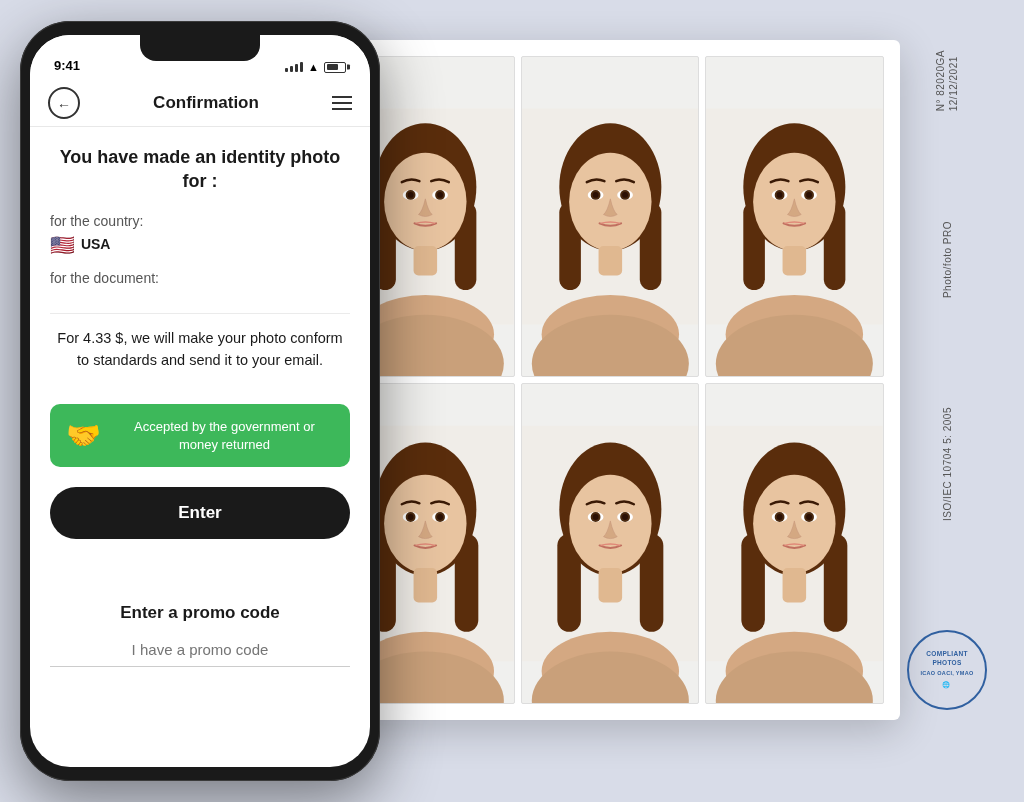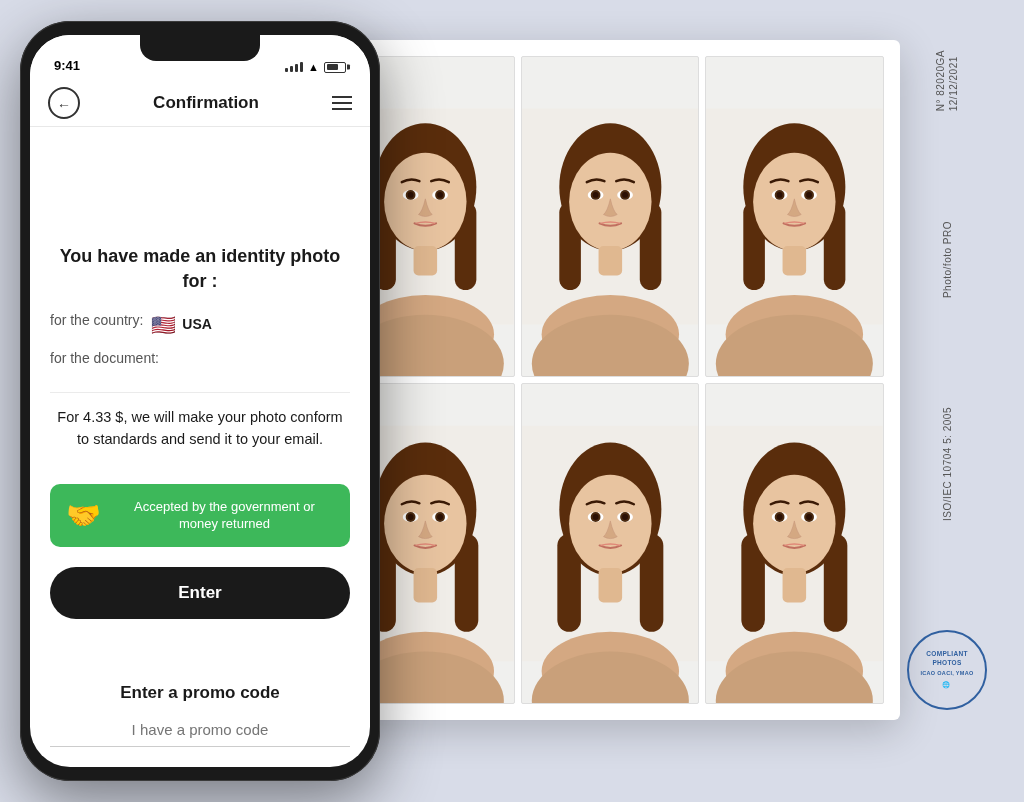--- a/index.html
+++ b/index.html
@@ -130,37 +130,36 @@
     }
 
     
     .phone-content {
       flex: 1;
       overflow-y: auto;
       padding: 18px 20px 20px;
       display: flex;
       flex-direction: column;
       gap: 0;
-      justify-content: flex-end;
     }
 
     .headline {
       text-align: center;
       font-size: 18px;
       font-weight: 700;
       color: #1a1a1a;
       margin-bottom: 18px;
       line-height: 1.35;
     }
 
     .info-row {
       display: flex;
       align-items: flex-start;
       margin-bottom: 10px;
-      gap: 8px;
+      flex-direction: column;
     }
 
     .info-label {
       font-size: 14px;
       color: #555;
       min-width: 80px;
       line-height: 1.4;
     }
 
     .info-value {

